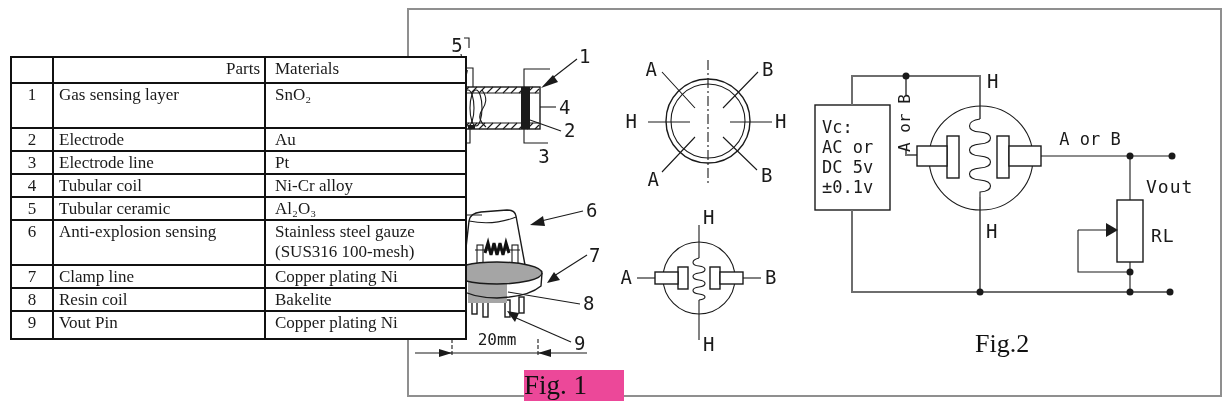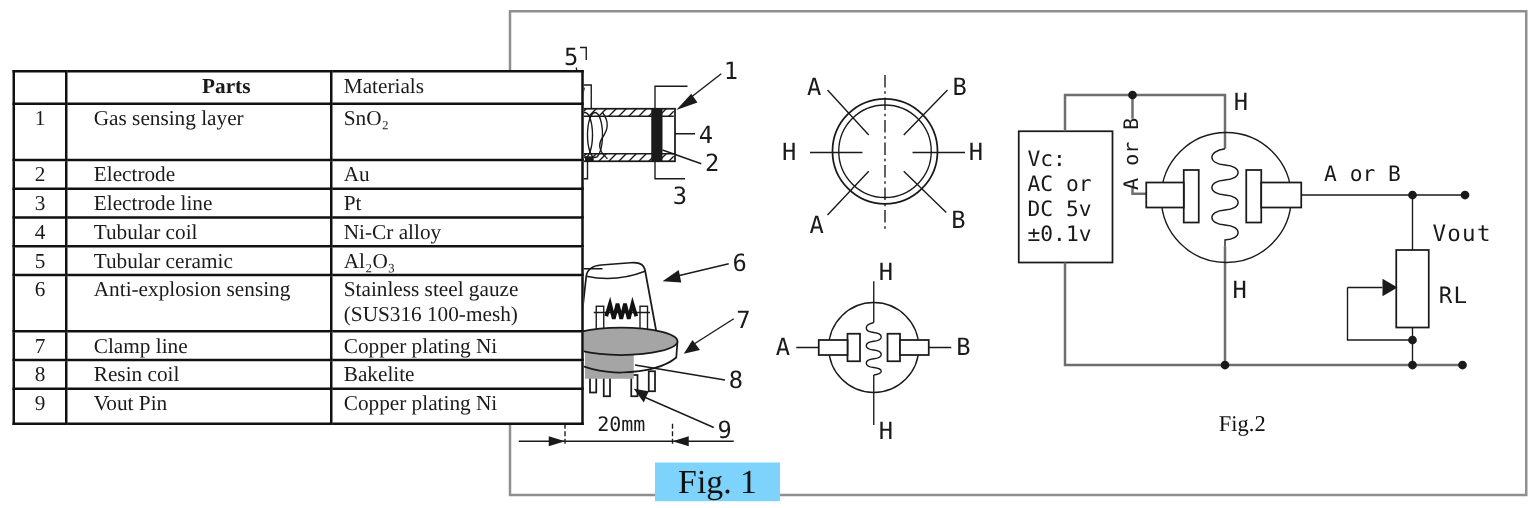--- a/index.html
+++ b/index.html
@@ -4,33 +4,33 @@
 <style>
   html,body{margin:0;padding:0;background:#fff;}
   .canvas{position:relative;width:1226px;height:406px;background:#fff;overflow:hidden;
           font-family:"Liberation Serif",serif;color:#1a1a1a;}
   .frame{position:absolute;left:407px;top:8px;width:815px;height:389px;
          border:2px solid #8f8f8f;box-sizing:border-box;z-index:1;}
   .parts-table{position:absolute;left:10px;top:56px;z-index:3;background:#fff;
                border-collapse:collapse;table-layout:fixed;font-size:17px;line-height:1.18;}
   .parts-table td{border:2px solid #111;vertical-align:top;padding:1px 4px 0 4px;overflow:hidden;}
   .parts-table td.num{width:40px;text-align:center;padding:1px 0 0 0;}
-  .parts-table td.part{width:158px;padding-left:21px;}
+  .parts-table td.part{width:158px;padding-left:5px;}
   .parts-table td.mat{width:186px;padding-left:9px;}
   .r-hdr td{height:23px;} .r-tall td{height:42px;} .r-std td{height:19px;} .r-last td{height:25px;}
-  .hdr-parts{text-align:center;padding-left:48px !important;font-weight:bold;}
+  .hdr-parts{text-align:right;padding-left:48px !important;}
   svg{position:absolute;z-index:2;}
   svg text{font-family:"DejaVu Sans Mono",monospace;fill:#1a1a1a;}
   .lbl{font-size:19px;}
   .dim{font-size:16px;}
   .vc{font-size:17px;}
   .big{font-size:18px;letter-spacing:1px;}
   .cap{position:absolute;z-index:3;font-family:"Liberation Serif",serif;font-size:27px;color:#111;}
-  .cap1{left:524px;top:370px;width:100px;text-align:center;background:#7dd3fc;}
-  .cap2{left:975px;top:329px;font-size:18px;}
+  .cap1{left:524px;top:370px;width:100px;background:#ec4899;}
+  .cap2{left:975px;top:329px;font-size:26px;}
   .ln{stroke:#1a1a1a;stroke-width:1.4;fill:none;}
   .thin{stroke:#1a1a1a;stroke-width:1.1;fill:none;}
   .wire{stroke:#6e6e6e;stroke-width:2;fill:none;}
   .blk{fill:#1a1a1a;stroke:none;}
   .wht{fill:#fff;stroke:#1a1a1a;stroke-width:1.4;}
 </style>
 </head>
 <body>
 
 <div class="canvas">

